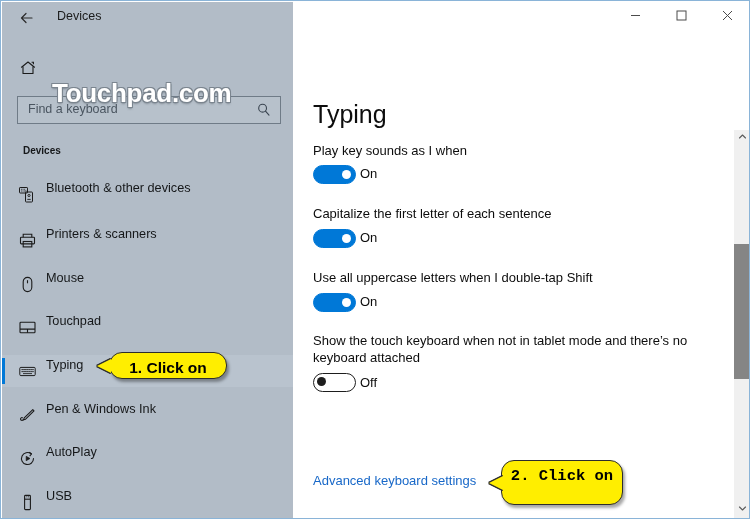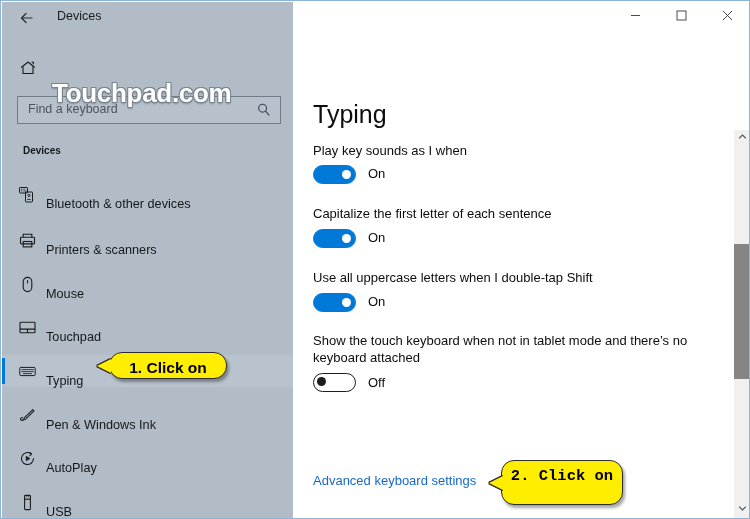--- a/index.html
+++ b/index.html
@@ -84,21 +84,21 @@
     position: absolute; left: 0; top: 3px;
     width: 3px; height: 26px;
     background: #0078d7;
   }
   .nav-item .nav-icon {
     position: absolute; left: 16px; top: 7px;
     width: 19px; height: 19px;
     color: #1b1b1b;
   }
   .nav-item .nav-label {
-    position: absolute; left: 44px; top: 19px;
+    position: absolute; left: 44px; top: 3px;
     font-size: 12.7px; color: #151719;
     white-space: nowrap;
   }
 
   
   #main {
     position: absolute;
     left: 292px; top: 1px;
     width: 457px; height: 517px;
     background: #ffffff;
@@ -148,21 +148,21 @@
     background: #ffffff;
     border: 1.6px solid #1d1d1d;
   }
   .toggle.off .knob {
     position: absolute; left: 3px; top: 3px;
     width: 9px; height: 9px;
     border-radius: 50%;
     background: #1d1d1d;
   }
   .toggle-state {
-    position: absolute; left: 75px;
+    position: absolute; left: 67px;
     font-size: 13px; color: #0d0d0d;
   }
   #more-head {
     position: absolute; left: 20px; top: 428px;
     font-size: 19px; color: #0d0d0d;
   }
   #adv-link {
     position: absolute; left: 20px; top: 471px;
     font-size: 13px; color: #1868c8;
     text-decoration: none;

